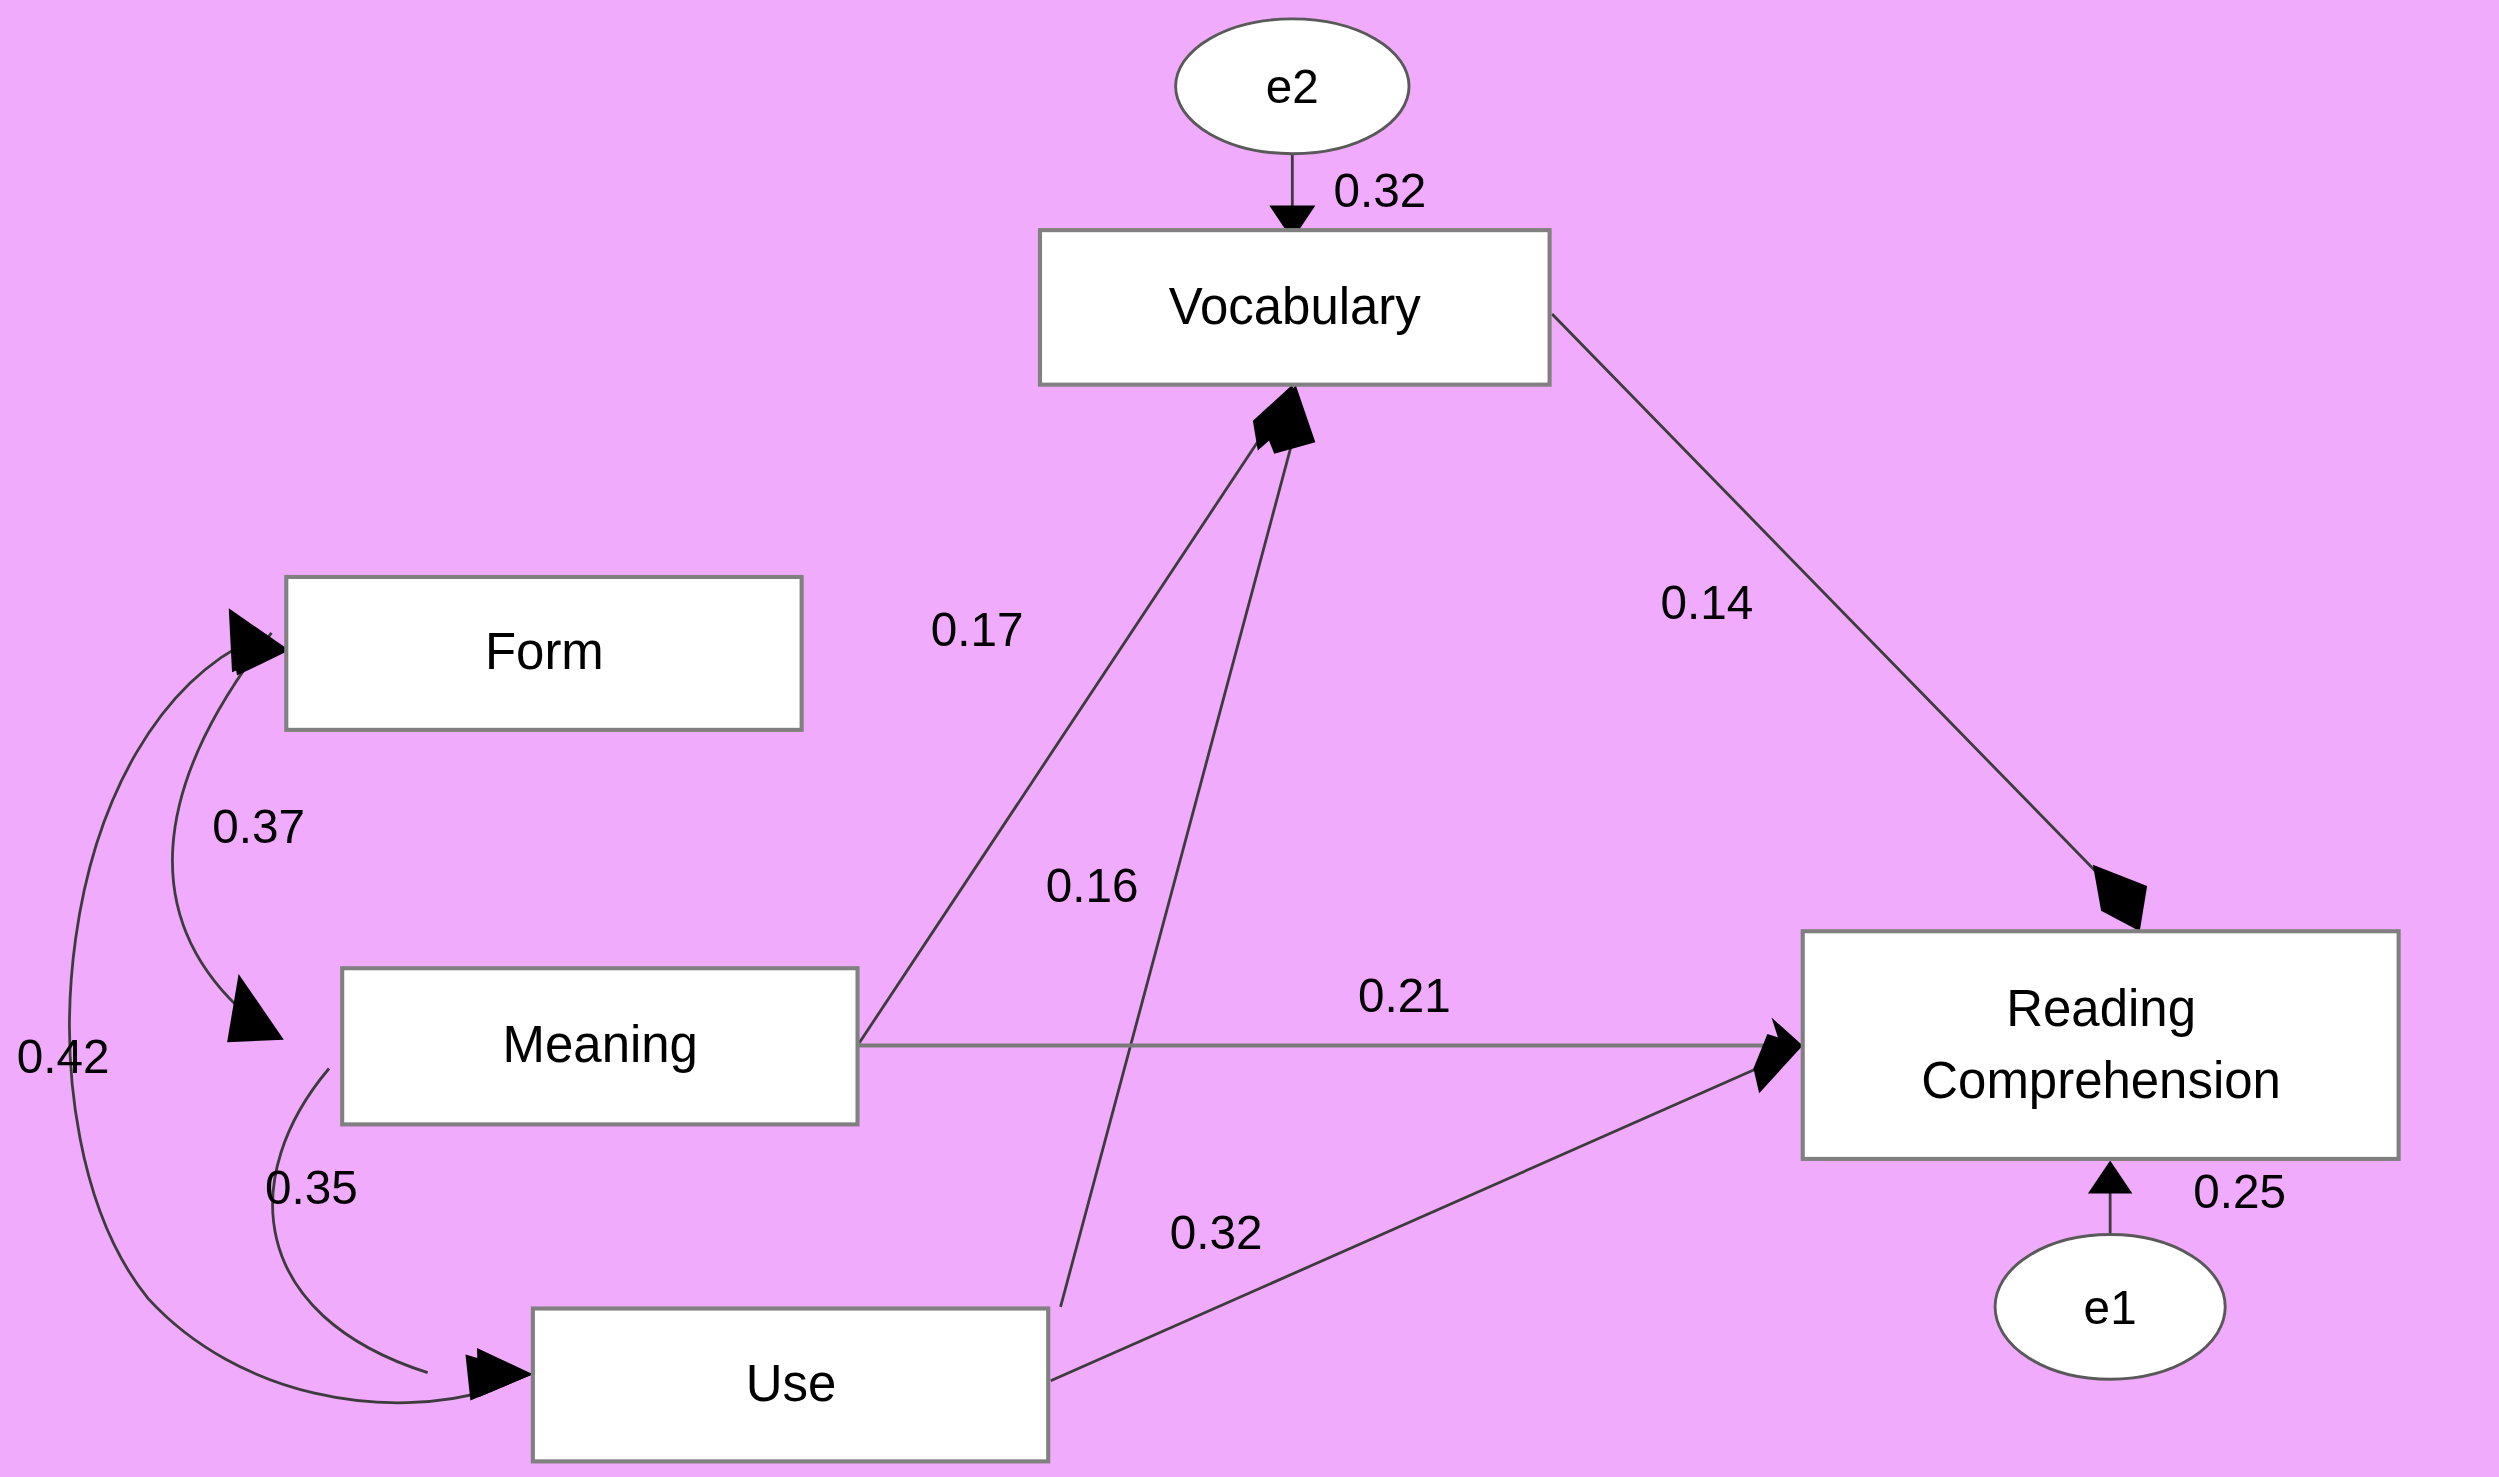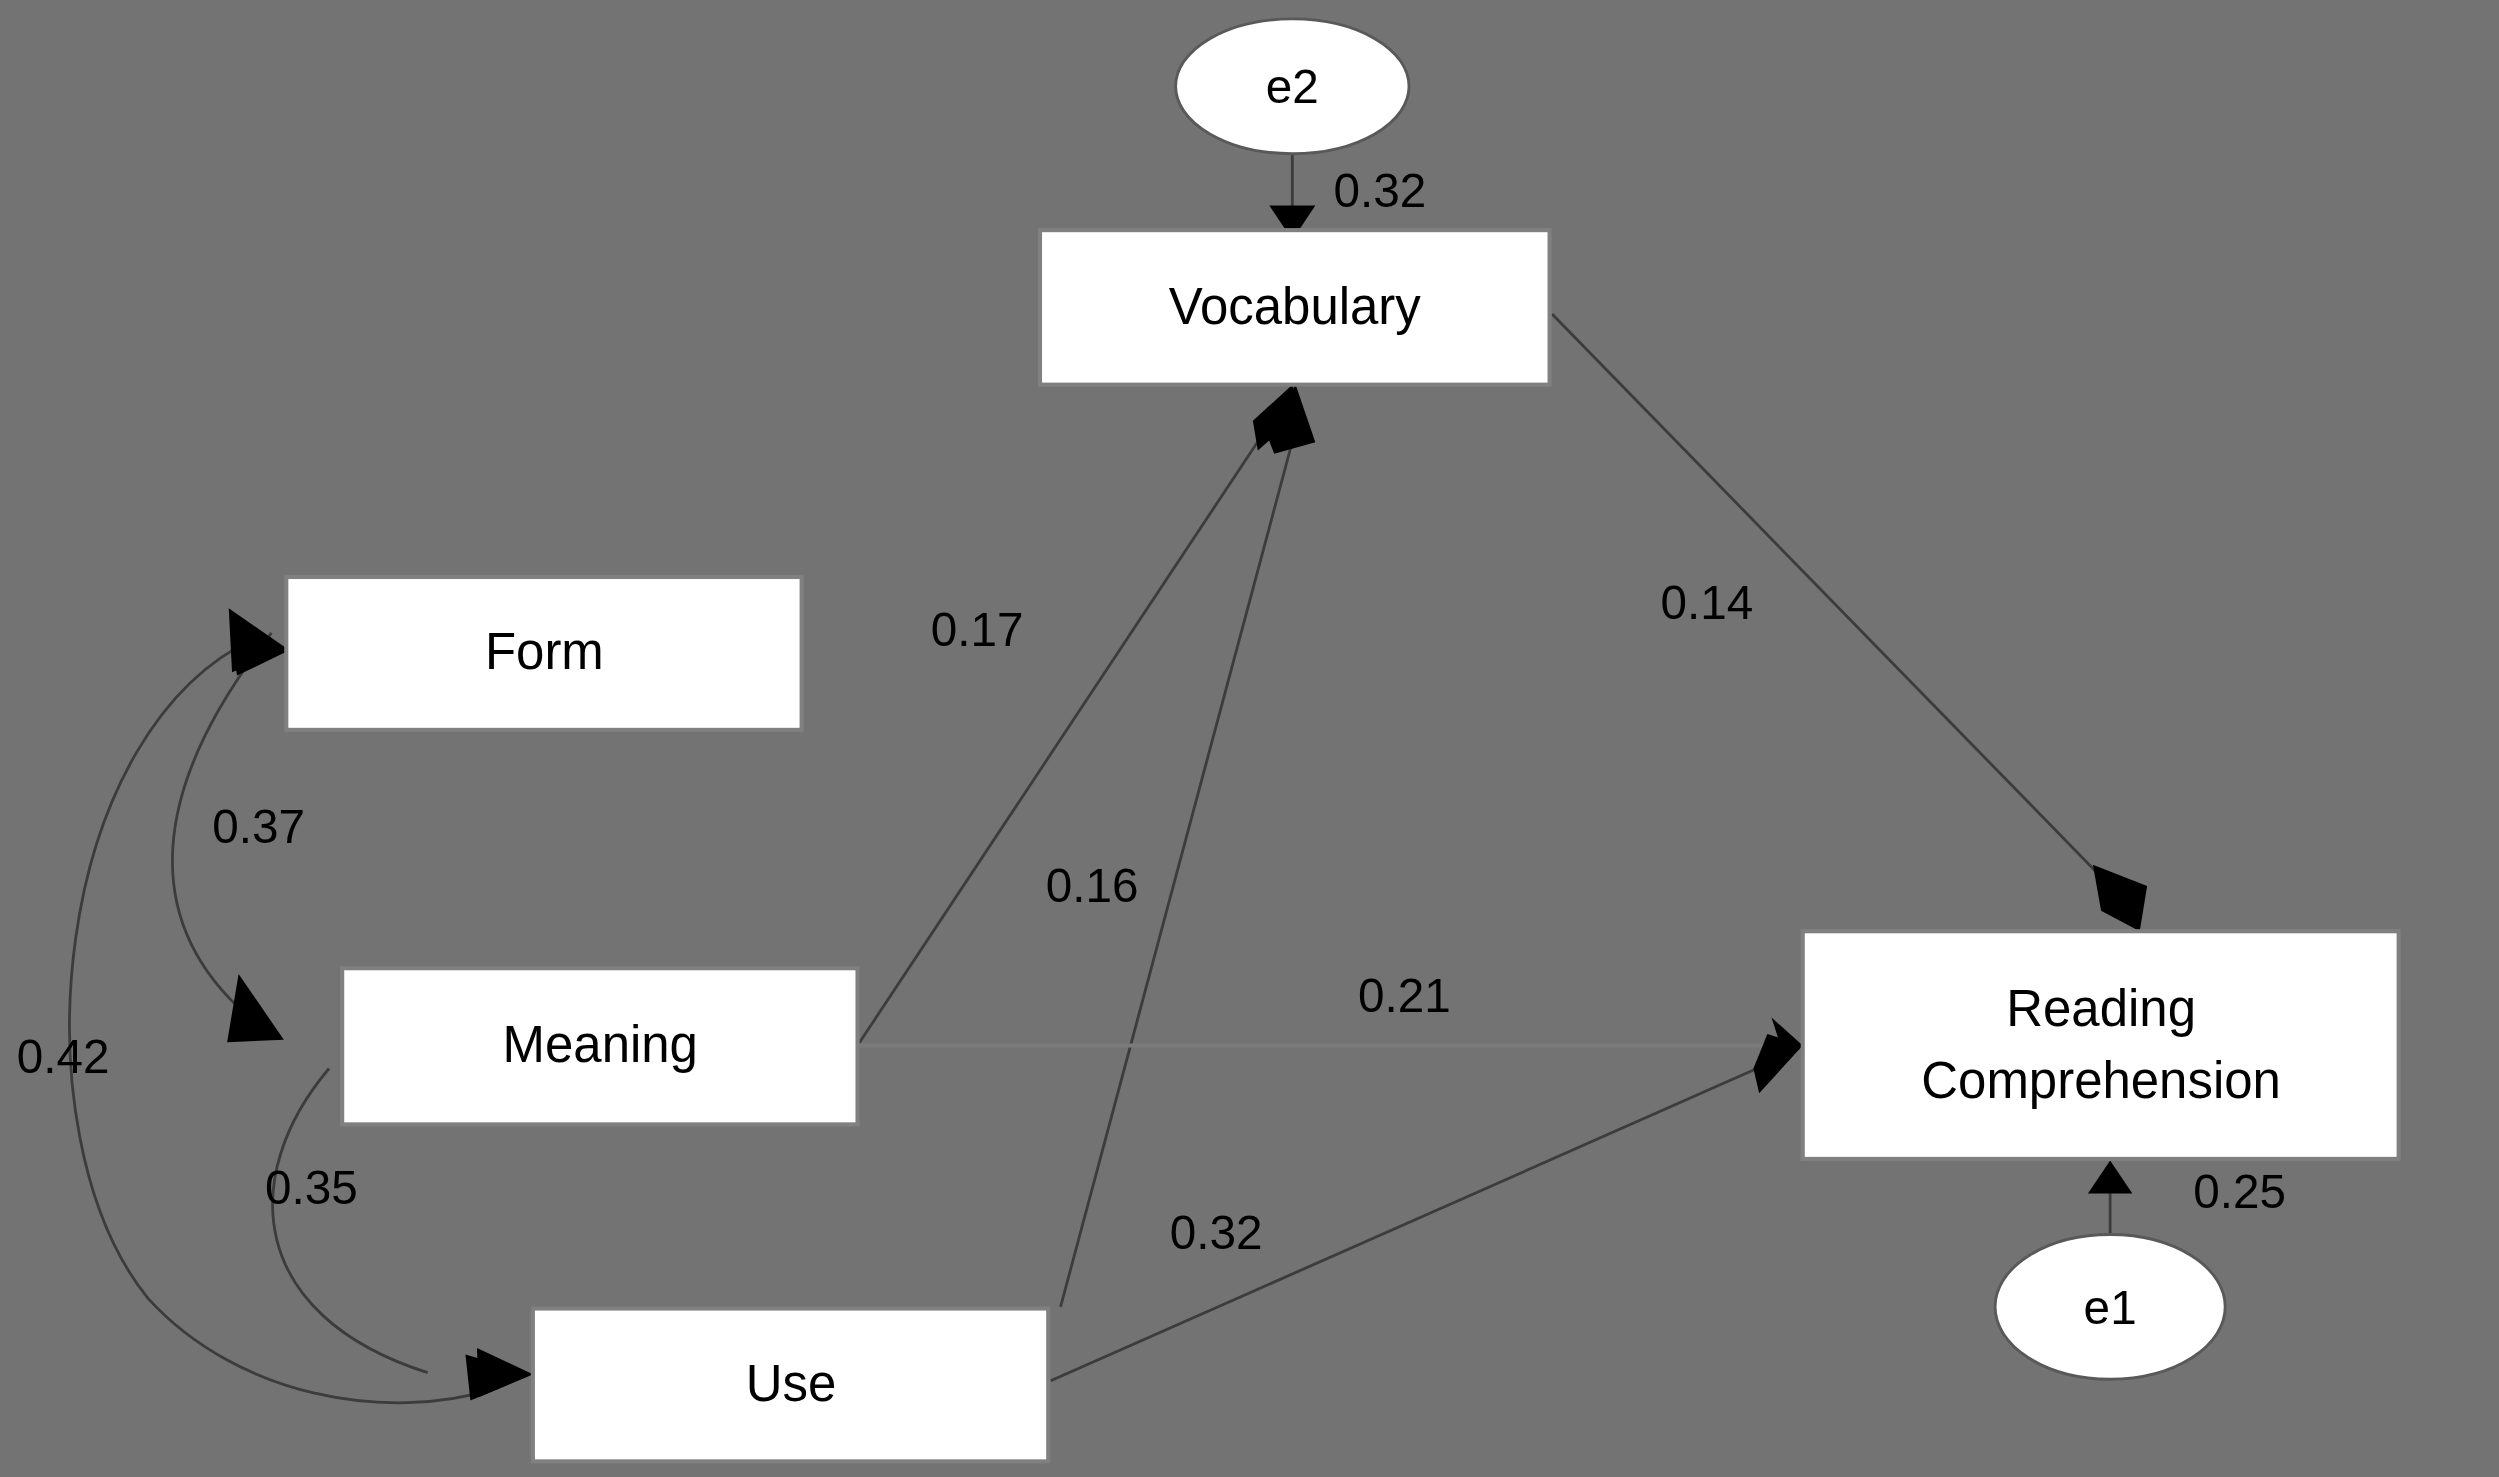--- a/index.html
+++ b/index.html
@@ -4,21 +4,21 @@
 <style>
   html, body {
     margin: 0;
     padding: 0;
     background: #ffffff;
   }
   #diagram-root {
     position: relative;
     width: 2500px;
     height: 1477px;
-    background: #737373;
+    background: #f0abfc;
     font-family: "Liberation Sans", sans-serif;
     overflow: hidden;
   }
   svg#sem-canvas {
     position: absolute;
     inset: 0;
     width: 2500px;
     height: 1477px;
     display: block;
   }

